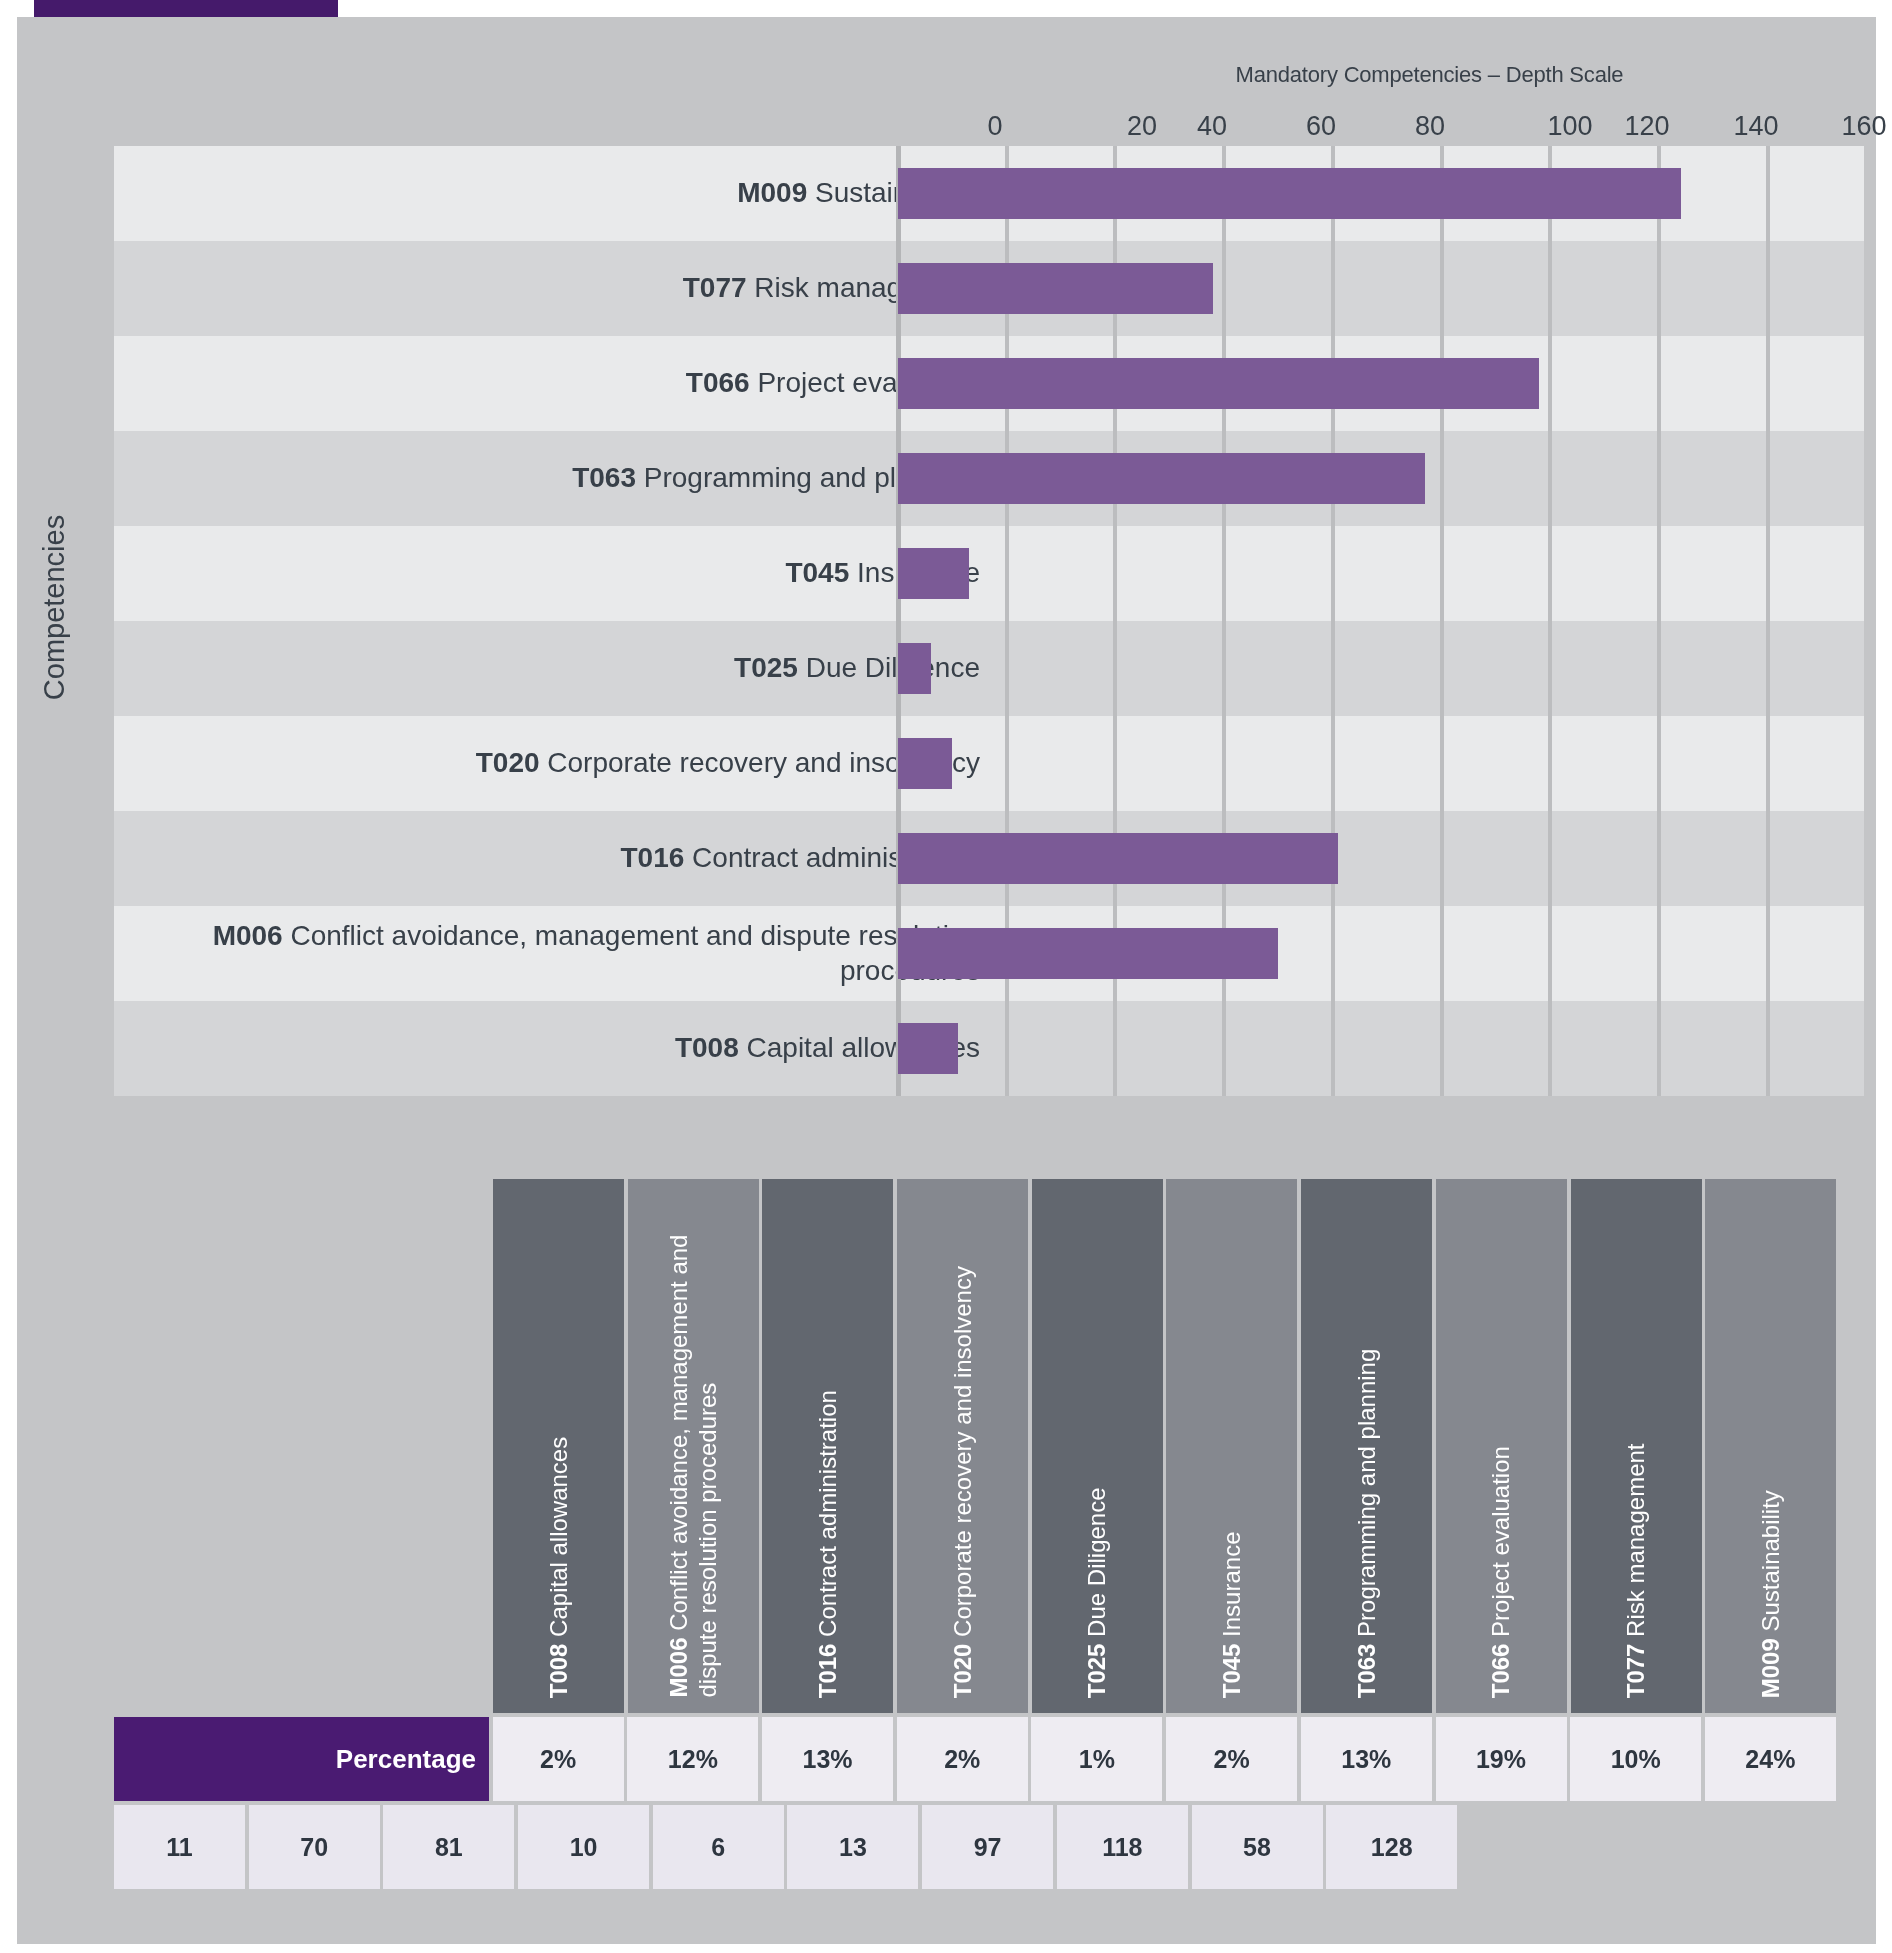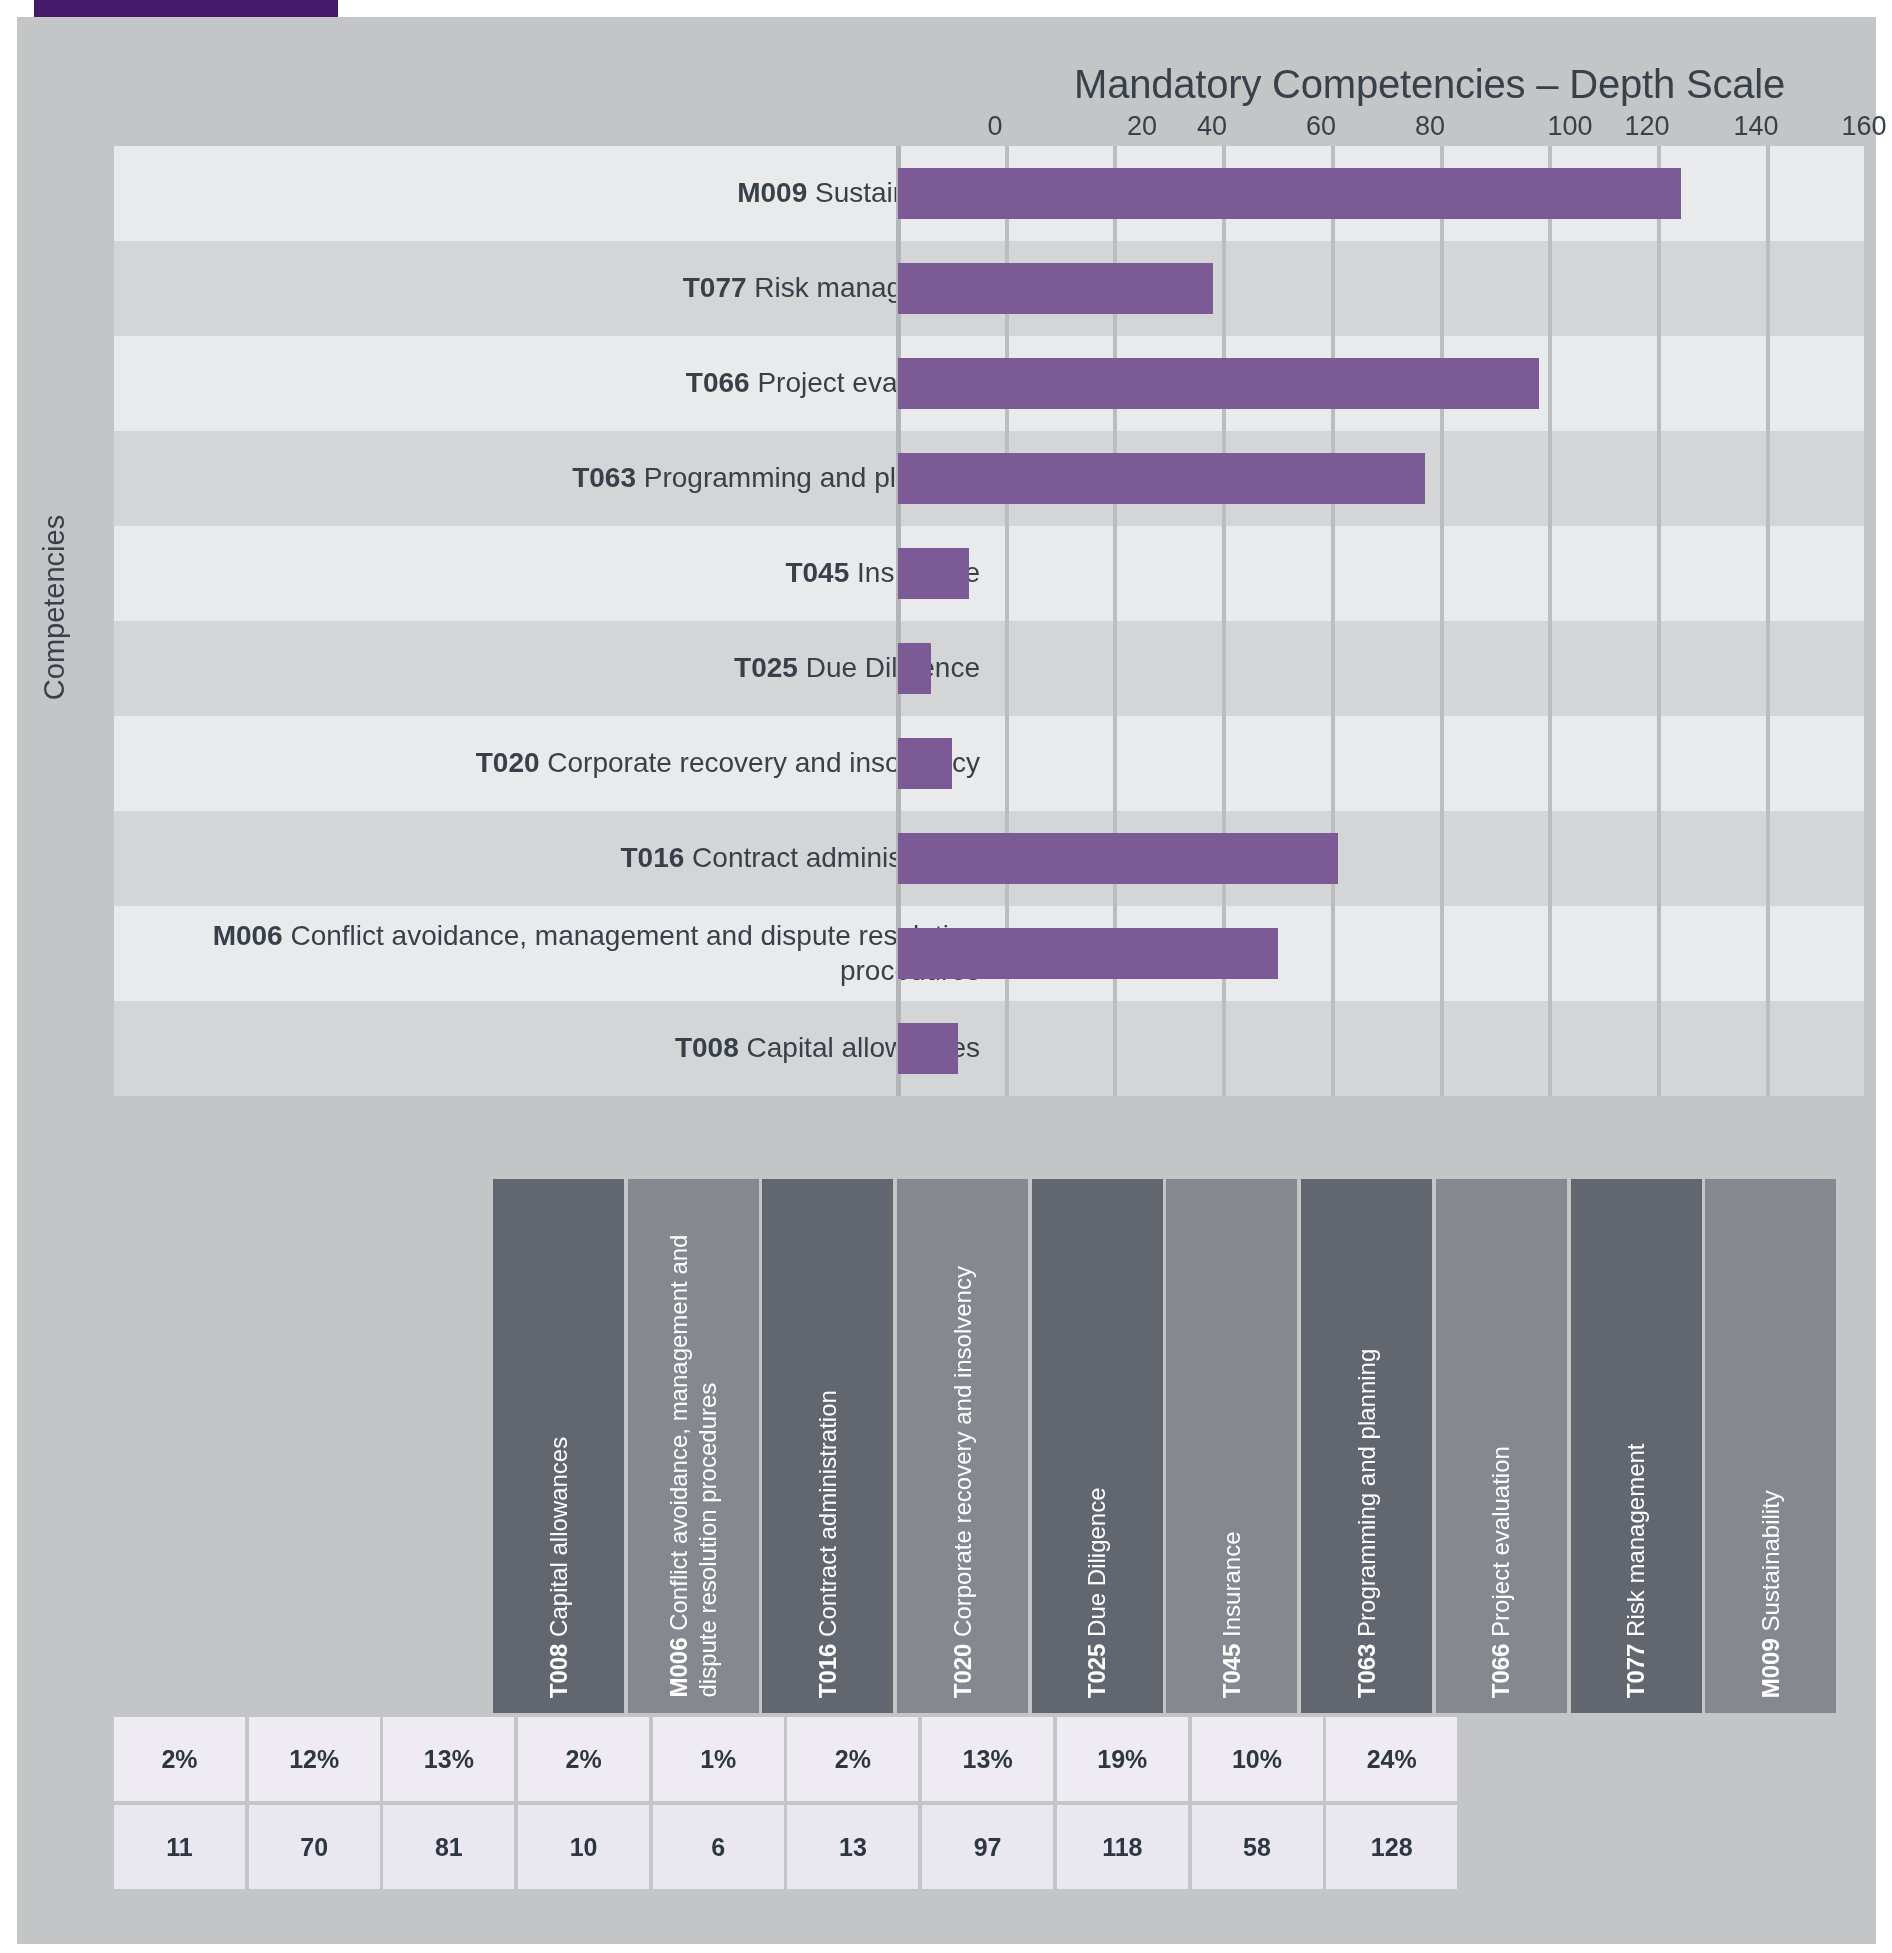--- a/index.html
+++ b/index.html
@@ -27,21 +27,21 @@
     left: 17px; top: 17px;
     width: 1859px; height: 1927px;
     background: #c4c5c7;
   }
   
   .chart-title {
     position: absolute;
     left: 978px; top: 45px;
     width: 869px;
     text-align: center;
-    font-size: 40px;
+    font-size: 22px;
     color: #384049;
     letter-spacing: -0.2px;
   }
   
   .xaxis {
     position: absolute;
     left: 978px; top: 94px;
     width: 869px; height: 32px;
   }
   .xtick {
@@ -314,20 +314,23 @@
             <div class="th-rot"><b>T066</b> Project evaluation</div>
           </div>
           <div class="th d0">
             <div class="th-rot"><b>T077</b> Risk management</div>
           </div>
           <div class="th d1">
             <div class="th-rot"><b>M009</b> Sustainability</div>
           </div>
         </div>
     <div class="trow r1">
+          <div class="rowhdr">
+            <span>Percentage</span>
+          </div>
           <div class="tcell">2%</div>
           <div class="tcell">12%</div>
           <div class="tcell">13%</div>
           <div class="tcell">2%</div>
           <div class="tcell">1%</div>
           <div class="tcell">2%</div>
           <div class="tcell">13%</div>
           <div class="tcell">19%</div>
           <div class="tcell">10%</div>
           <div class="tcell">24%</div>

